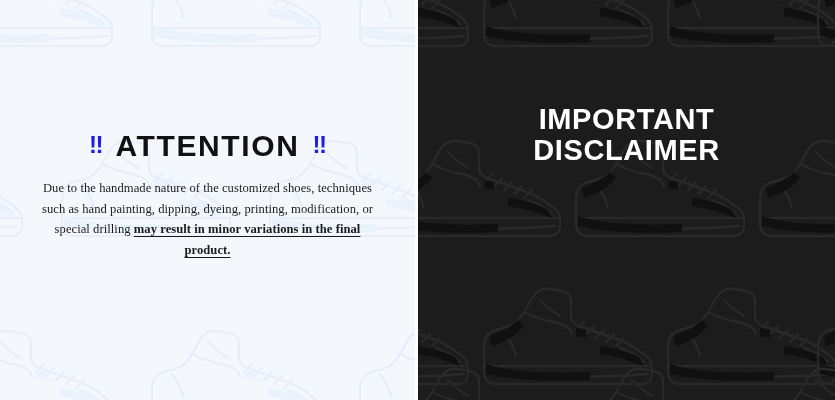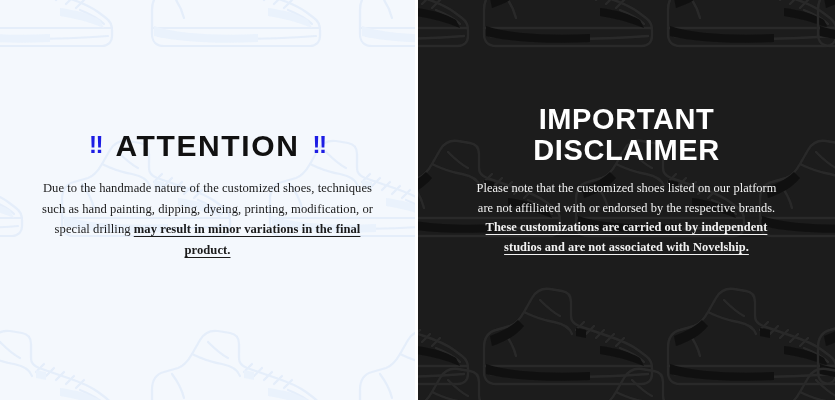--- a/index.html
+++ b/index.html
@@ -199,17 +199,16 @@
           <use href="#sneaker-d" x="338" y="366"></use>
         </g>
       </svg>
     </div>
 
     <div class="content content-right">
       <h1 class="heading heading-right">
         <span>IMPORTANT</span><br>
         <span>DISCLAIMER</span>
       </h1>
-      <p class="body-copy body-right"><span>Please note that the customized shoes listed on our platform are not affiliated with or endorsed by the respective brands. </span><span class="emphasis">These customizations are carried out by independent studios and are not associated with Novelship.</span></p>
     </div>
   </div>
 
 </div>
 
 </body></html>

